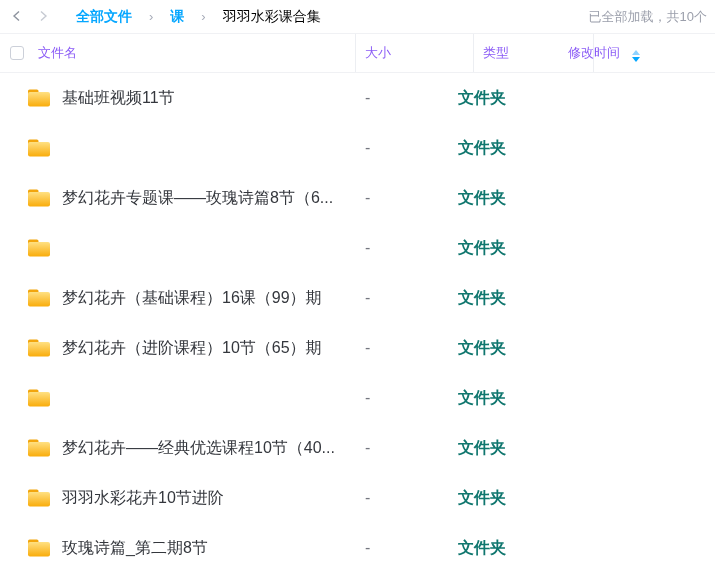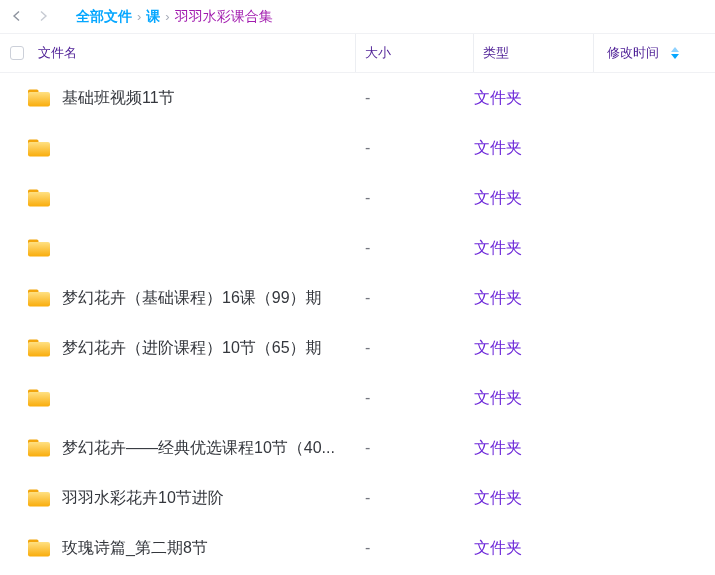--- a/index.html
+++ b/index.html
@@ -7,52 +7,52 @@
   .screen {
     position:relative; width:715px; height:575px; overflow:hidden;
     background:#ffffff; font-family:"Liberation Sans","DejaVu Sans",sans-serif;
   }
   
   .topbar {
     position:absolute; top:0; left:0; right:0; height:33px;
     display:flex; align-items:center; padding:0 8px 0 4px;
   }
   .nav-btn { width:26px; height:26px; display:flex; align-items:center; justify-content:center; cursor:pointer; }
-  .breadcrumb { display:flex; align-items:center; margin-left:20px; font-size:14px; white-space:nowrap; }
+  .breadcrumb { display:flex; align-items:center; margin-left:20px; font-size:14px; white-space:nowrap;gap:12px; }
   .crumb-link { color:#06a7ff; font-weight:700; cursor:pointer; }
   .crumb-sep { color:#a6abb8; margin:0 5px; font-size:13px; }
-  .crumb-current { color:#a21caf; }
+  .crumb-current { color:#000000; }
   .load-status { margin-left:auto; color:#9b9fab; font-size:13px; white-space:nowrap; }
   
   .table-header {
     position:absolute; top:33px; left:0; right:0; height:40px;
     border-top:1px solid #f0f1f4; border-bottom:1px solid #f0f1f4; background:#fff;
   }
   .checkbox {
     position:absolute; left:10px; top:50%; transform:translateY(-50%);
     width:14px; height:14px; border:1px solid #ccd0d9; border-radius:3px; background:#fff; cursor:pointer;
   }
-  .hcell { position:absolute; top:50%; transform:translateY(-50%); font-size:13px; color:#4c1d95; white-space:nowrap; }
+  .hcell { position:absolute; top:50%; transform:translateY(-50%); font-size:13px; color:#8b5cf6; white-space:nowrap; }
   .h-name { left:38px; }
   .h-size { left:365px; }
   .h-type { left:483px; }
-  .h-time { left:607px; display:flex; align-items:center; }
+  .h-time { left:568px; display:flex; align-items:flex-end; }
   .h-sep  { position:absolute; top:0; bottom:0; width:1px; background:#eceef2; }
   .sep-1 { left:355px; } .sep-2 { left:473px; } .sep-3 { left:593px; }
   .sort { display:inline-flex; flex-direction:column; align-items:center; gap:2px; margin-left:12px; cursor:pointer; }
   .tri-up   { width:0; height:0; border-left:4px solid transparent; border-right:4px solid transparent; border-bottom:5px solid #8ed2ff; }
   .tri-down { width:0; height:0; border-left:4px solid transparent; border-right:4px solid transparent; border-top:5px solid #06a7ff; }
   
   .rows { position:absolute; top:73px; left:0; right:0; }
   .row { position:relative; height:50px; cursor:pointer; }
   .folder-icon { position:absolute; left:27px; top:50%; transform:translateY(-50%); width:24px; height:20px; }
   .cell { position:absolute; top:50%; transform:translateY(-50%); font-size:16px; white-space:nowrap;text-align:center; }
   .c-name { left:62px; color:#34373d; max-width:290px; overflow:hidden; }
   .c-size { left:365px; color:#73767f; }
-  .c-type { left:474px; color:#6d28d9; }
+  .c-type { left:458px; color:#0f766e;font-weight:bold; }
   .c-time { left:600px; color:#73767f; }
   .defs-holder { position:absolute; width:0; height:0; overflow:hidden; }
 </style>
 </head>
 <body>
 
 <div class="screen">
 
   <svg class="defs-holder" aria-hidden="true">
     <defs>
@@ -78,20 +78,21 @@
           </svg>
       </span>
     </div>
     <div class="breadcrumb">
       <span class="crumb-link">全部文件</span>
       <span class="crumb-sep">›</span>
       <span class="crumb-link">课</span>
       <span class="crumb-sep">›</span>
       <span class="crumb-current">羽羽水彩课合集</span>
     </div>
+    <div class="load-status">已全部加载，共10个</div>
   </div>
 
   <div class="table-header">
     <div class="checkbox"></div>
     <div class="hcell h-name">文件名</div>
     <div class="h-sep sep-1"></div>
     <div class="hcell h-size">大小</div>
     <div class="h-sep sep-2"></div>
     <div class="hcell h-type">类型</div>
     <div class="h-sep sep-3"></div>
@@ -130,20 +131,21 @@
       <span class="cell c-time"></span>
     </div>
 
     <div class="row">
       <span class="folder-icon">
         <svg width="24" height="20" viewBox="0 0 24 20">
           <rect x="1" y="1.5" width="10.5" height="7" rx="1.6" fill="#f2a60d"></rect>
           <rect x="1" y="4" width="22" height="14.5" rx="2" fill="url(#folderGrad)"></rect>
         </svg>
       </span>
+      <span class="cell c-name">梦幻花卉专题课——玫瑰诗篇8节（6...</span>
       <span class="cell c-size">-</span>
       <span class="cell c-type">文件夹</span>
       <span class="cell c-time"></span>
     </div>
 
     <div class="row">
       <span class="folder-icon">
         <svg width="24" height="20" viewBox="0 0 24 20">
           <rect x="1" y="1.5" width="10.5" height="7" rx="1.6" fill="#f2a60d"></rect>
           <rect x="1" y="4" width="22" height="14.5" rx="2" fill="url(#folderGrad)"></rect>

